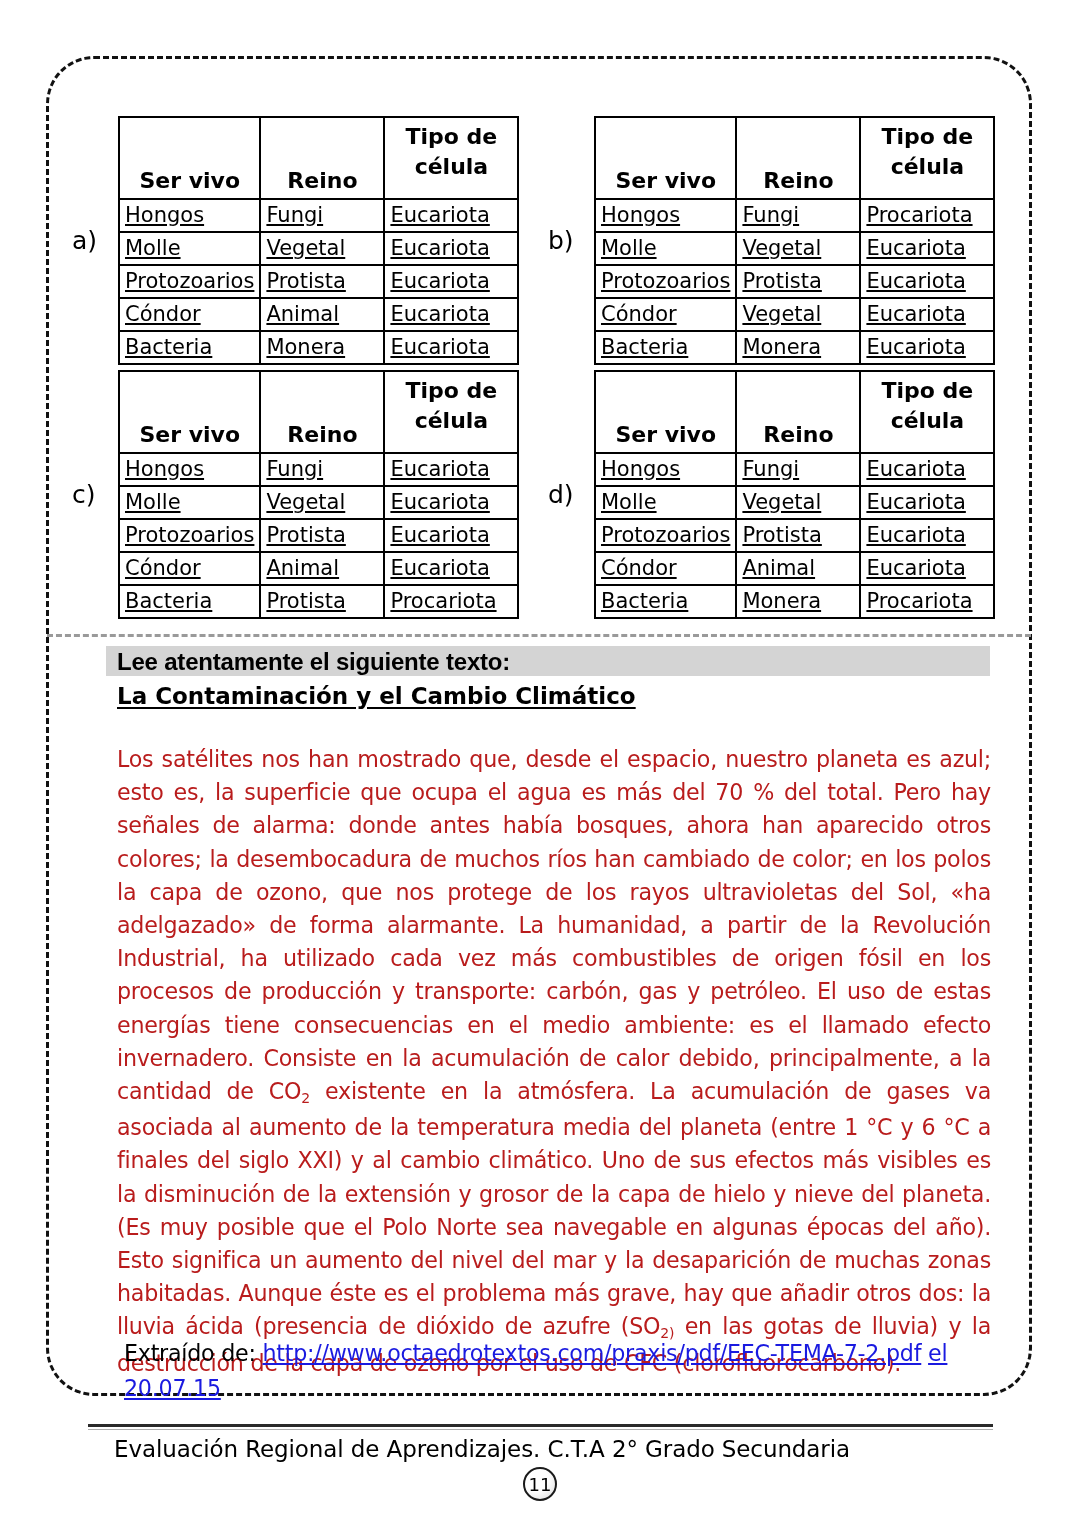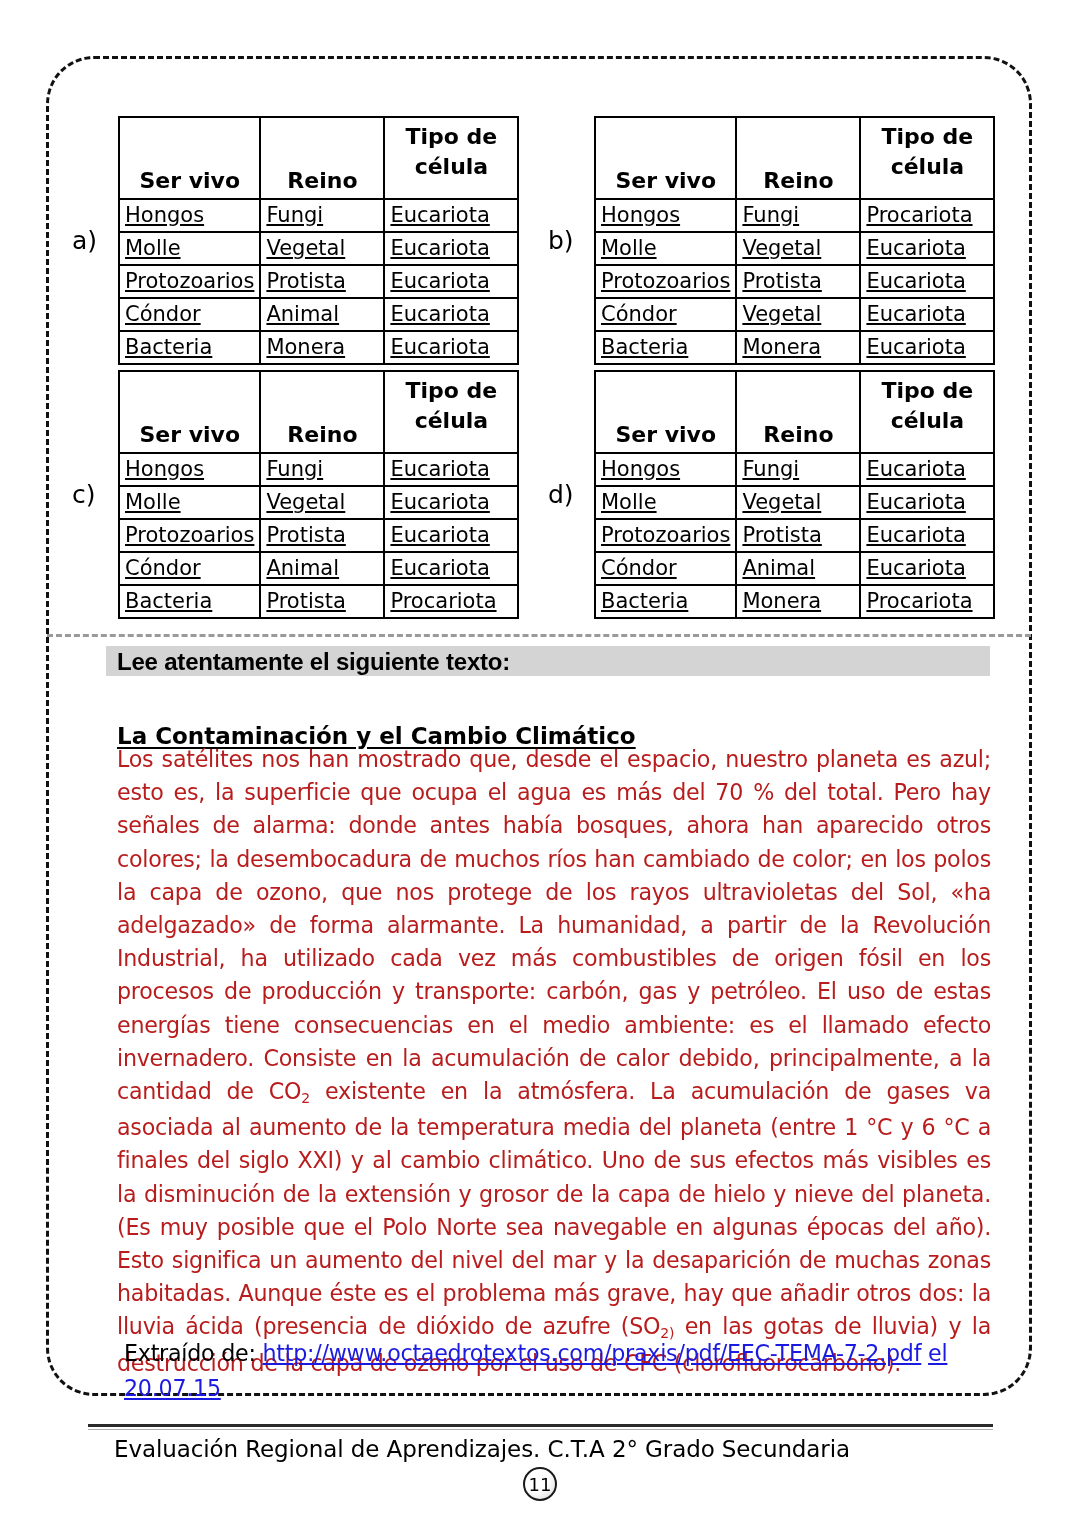--- a/index.html
+++ b/index.html
@@ -137,21 +137,20 @@
   .read-title {
     position: absolute;
     left: 117px;
     top: 37px;
     font-family: "DejaVu Sans", "Liberation Sans", sans-serif;
     font-size: 23px;
     font-weight: bold;
     color: #000;
     text-decoration: underline;
     text-underline-offset: 3px;
-    margin-top: 40px;
   }
 
   .body-text {
     position: absolute;
     left: 117px;
     top: 97px;
     width: 874px;
     font-family: "DejaVu Sans", "Liberation Sans", sans-serif;
     font-size: 22.2px;
     line-height: 33.2px;

